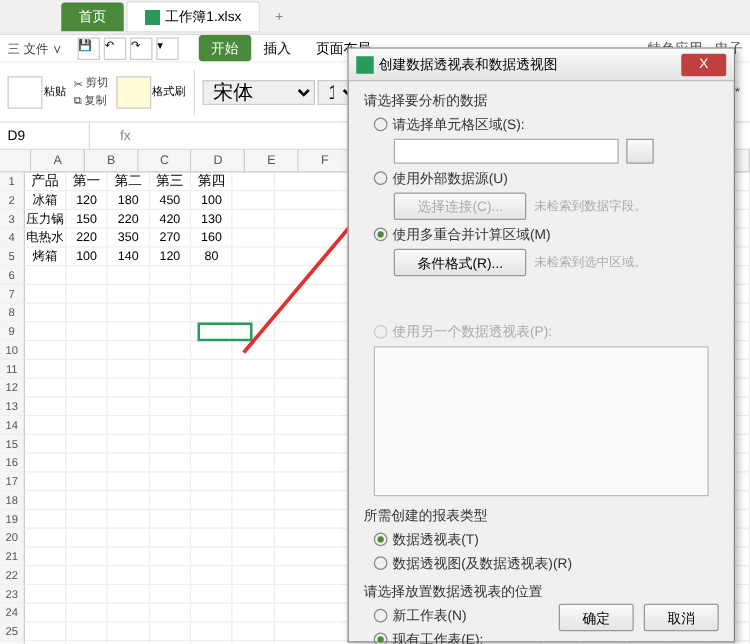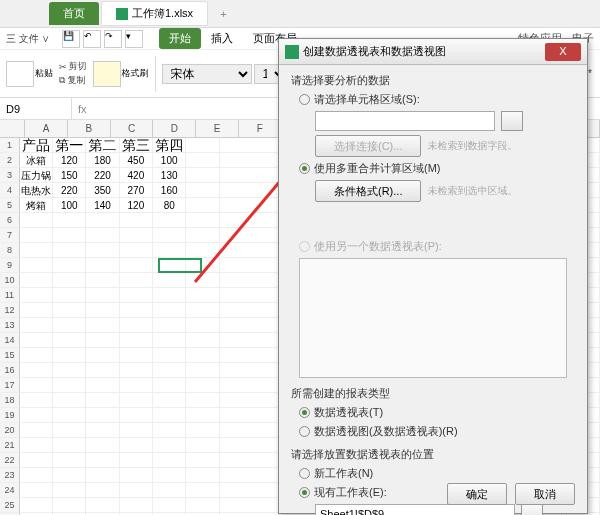--- a/index.html
+++ b/index.html
@@ -22,41 +22,41 @@
 .ribbon-right { margin-left: auto; display: flex; gap: 10px; font-size: 11px; color: #555; }
 
 .ribbon-row2 { height: 48px; display: flex; align-items: center; padding: 0 6px; gap: 6px; border-bottom: 1px solid #ddd; }
 .paste-group { display: flex; flex-direction: row; align-items: center; gap: 1px; }
 .paste-btn { width: 28px; height: 26px; border: 1px solid #ccc; background: #fff; }
 .paste-label { font-size: 9px; }
 .clip-group { display: flex; flex-direction: column; gap: 1px; font-size: 9px; color: #444; }
 .clip-item { display: flex; align-items: center; gap: 2px; }
 .sep { width: 1px; height: 36px; background: #ddd; }
 .font-group { display: flex; align-items: center; gap: 2px; }
-.font-select { height: 20px; font-size: 12px; border: 1px solid #ccc; padding: 0 4px; }
+.font-select { height: 20px; font-size: 16px; border: 1px solid #ccc; padding: 0 4px; }
 .font-size { width: 34px; }
 .font-name { width: 90px; }
 .small-btn { width: 18px; height: 18px; border: 1px solid #ccc; background: #fff; font-size: 9px; }
 .cond-fmt { font-size: 10px; color: #444; text-align: center; padding: 2px; }
 
 
 .namebox-row { height: 22px; display: flex; align-items: center; border-bottom: 1px solid #ddd; }
 .namebox { width: 72px; padding: 0 6px; border-right: 1px solid #ddd; height: 100%; display: flex; align-items: center; }
-.fx-icon { padding: 0 6px; color: #888; }
+.fx-icon { padding: 0 6px; color: #888; margin-left: 18px; }
 
 
 .grid { position: relative; }
 .colheaders { display: flex; height: 18px; }
 .rowhdr-space { width: 26px; background: #f5f5f5; border-right: 1px solid #ccc; border-bottom: 1px solid #ccc; }
 .colhdr { width: 44px; text-align: center; background: #f5f5f5; border-right: 1px solid #ccc; border-bottom: 1px solid #ccc; font-size: 10px; line-height: 18px; color: #555; }
 .rows { }
 .row { display: flex; height: 15px; }
 .rowhdr { width: 26px; text-align: center; background: #f5f5f5; border-right: 1px solid #ccc; border-bottom: 1px solid #eee; font-size: 9px; line-height: 15px; color: #555; }
 .cell { width: 44px; border-right: 1px solid #eee; border-bottom: 1px solid #eee; font-size: 10px; line-height: 15px; text-align: center; overflow: hidden; }
-.cell.head { font-size: 14px; }
+.cell.head { font-size: 11px; }
 .selected-cell { position: absolute; border: 2px solid #2a9a5a; pointer-events: none; }
 
 
 .arrow { position: absolute; pointer-events: none; }
 
 
 .dialog { position: absolute; top: 38px; left: 278px; width: 310px; height: 476px; background: #f0f0f0; border: 1px solid #888; box-shadow: 2px 2px 6px rgba(0,0,0,0.3); }
 .dlg-title { height: 26px; background: linear-gradient(#fafafa,#e4e4e4); display: flex; align-items: center; padding: 0 6px; font-size: 11px; border-bottom: 1px solid #bbb; }
 .dlg-title-icon { width: 14px; height: 14px; background: #2a9a5a; margin-right: 4px; }
 .dlg-close { margin-left: auto; width: 36px; height: 18px; background: #c04040; color: #fff; text-align: center; line-height: 16px; border-radius: 2px; cursor: pointer; }
@@ -583,20 +583,24 @@
     <div class="dlg-section">
       <div>请选择要分析的数据</div>
       <div class="radio-row">
           <span class="radio"></span>
           <span>请选择单元格区域(S):</span>
         </div>
       <div class="sub-row">
           <input class="range-input" style="width: 180px;">
           <button class="picker-btn"></button>
         </div>
+      <div class="radio-row">
+          <span class="radio"></span>
+          <span>使用外部数据源(U)</span>
+        </div>
       <div class="sub-row">
           <button class="dlg-btn disabled">选择连接(C)...</button>
           <span class="hint">未检索到数据字段。</span>
         </div>
       <div class="radio-row">
           <span class="radio checked"></span>
           <span>使用多重合并计算区域(M)</span>
         </div>
       <div class="sub-row">
           <button class="dlg-btn">条件格式(R)...</button>

